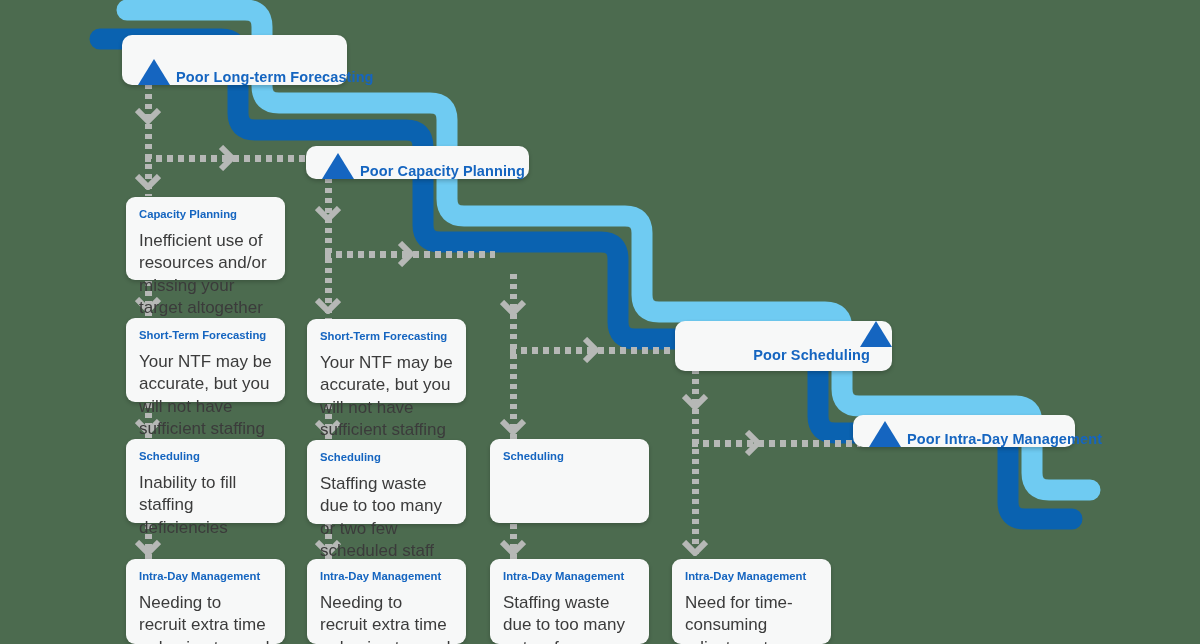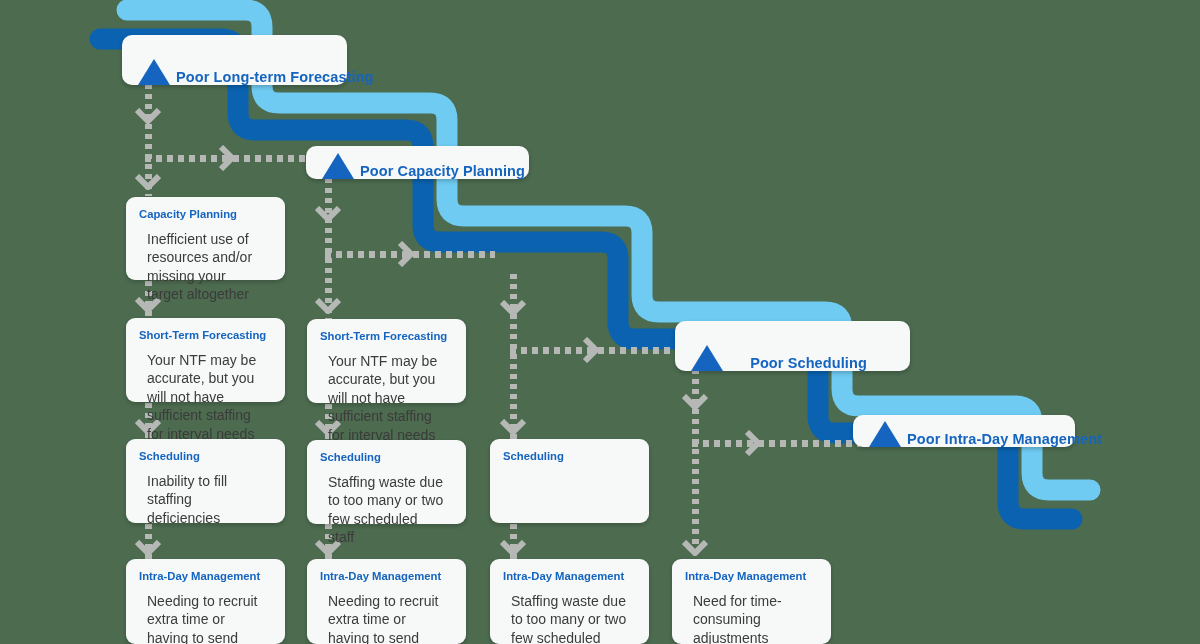--- a/index.html
+++ b/index.html
@@ -51,23 +51,23 @@
   }
   .dcard .dtitle{
     color:#1565C0;
     font-size:11.3px;
     font-weight:bold;
     margin:0 0 8px 0;
     line-height:1.2;
   }
   .dcard .dbody{
     color:#3b3b3b;
-    font-size:14px;
+    font-size:17px;
     line-height:1.33;
-    margin:8px;
+    margin:0;
   }
 
   
   .vline{
     position:absolute;
     width:7px;
     background-image:linear-gradient(#b6b8b6 5px, rgba(0,0,0,0) 5px);
     background-size:7px 10px;
     background-repeat:repeat-y;
   }
@@ -179,21 +179,21 @@
     <span class="tri"></span>
     <span class="hlabel">Poor Long-term Forecasting</span>
   </div>
 
   <div class="hcard" style="left:306px;top:130px;width:223px;height:33px;margin-top:16px;">
     <span class="tri"></span>
     <span class="hlabel">Poor Capacity Planning</span>
   </div>
 
 
-  <div class="hcard" style="left:675px;top:321px;width:235px;height:50px;">
+  <div class="hcard" style="left:675px;top:321px;width:217px;height:50px;flex-direction:column;">
     <span class="tri"></span>
     <span class="hlabel">Poor Scheduling</span>
   </div>
 
   <div class="hcard" style="left:853px;top:415px;width:222px;height:32px;">
     <span class="tri"></span>
     <span class="hlabel">Poor Intra-Day Management</span>
   </div>
 
   <div class="dcard" style="left:126px;top:197px;width:159px;height:83px;">

